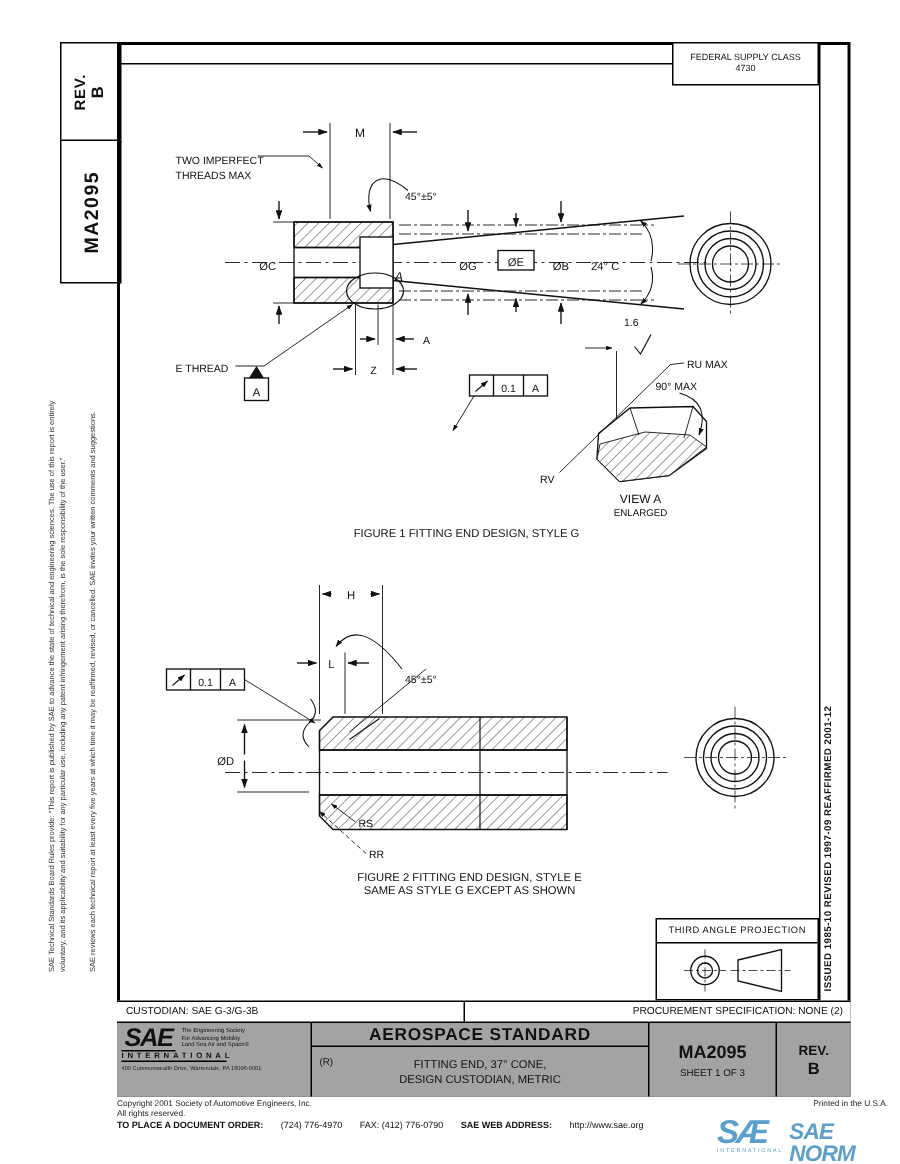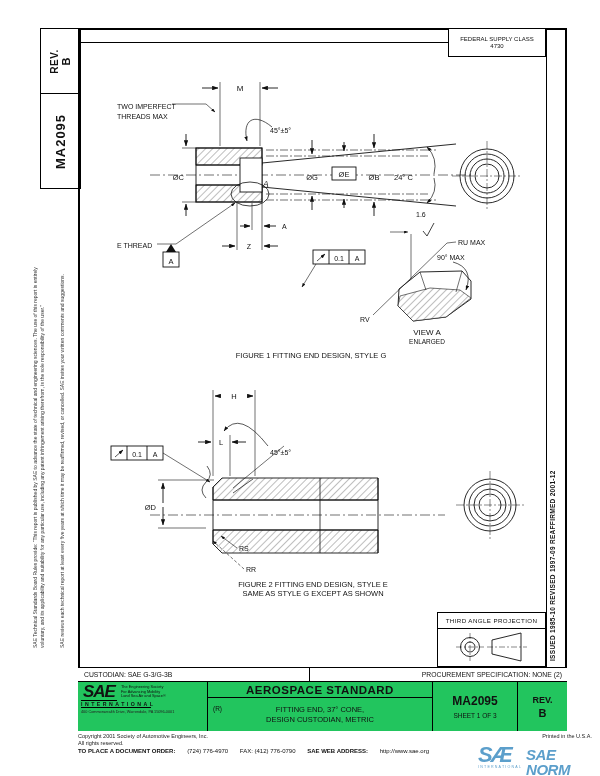--- a/index.html
+++ b/index.html
@@ -26,21 +26,21 @@
   
   .proj-box{position:absolute;left:437px;top:612px;width:109px;height:55px;border:1.5px solid #000;box-sizing:border-box;background:#fff;}
   .proj-head{height:15px;border-bottom:1.2px solid #000;display:flex;align-items:center;justify-content:center;
              font-size:6.2px;letter-spacing:.4px;}
   
   .proc-row{position:absolute;left:78px;top:667px;width:489px;height:15px;border-top:1.5px solid #000;border-bottom:1.5px solid #000;
             box-sizing:border-box;display:flex;background:#fff;}
   .proc-left{width:232px;border-right:1.5px solid #000;box-sizing:border-box;display:flex;align-items:center;padding-left:6px;font-size:6.8px;}
   .proc-right{flex:1;display:flex;align-items:center;justify-content:flex-end;padding-right:5px;font-size:6.8px;}
   
-  .title-block{position:absolute;left:78px;top:682px;width:489px;height:49px;display:flex;box-sizing:border-box;background:#22c55e;}
+  .title-block{position:absolute;left:78px;top:682px;width:489px;height:49px;display:flex;box-sizing:border-box;background:#a3a3a3;}
   .tb-cell{border-right:1.5px solid #000;box-sizing:border-box;position:relative;}
   .tb-logo{width:130px;padding:2px 3px;}
   .tb-title{width:225px;display:flex;flex-direction:column;}
   .tb-num{width:85px;display:flex;flex-direction:column;align-items:center;justify-content:center;}
   .tb-rev{width:49px;border-right:none;display:flex;flex-direction:column;align-items:center;justify-content:center;}
   .tb-head{height:15px;border-bottom:1.5px solid #000;display:flex;align-items:center;justify-content:center;
            font-weight:bold;font-size:11.5px;letter-spacing:.5px;}
   .tb-body{flex:1;position:relative;display:flex;flex-direction:column;align-items:center;justify-content:center;font-size:7.5px;line-height:10px;}
   .r-mark{position:absolute;left:5px;top:6px;font-size:6.5px;}
   .doc-num{font-weight:bold;font-size:12px;}

